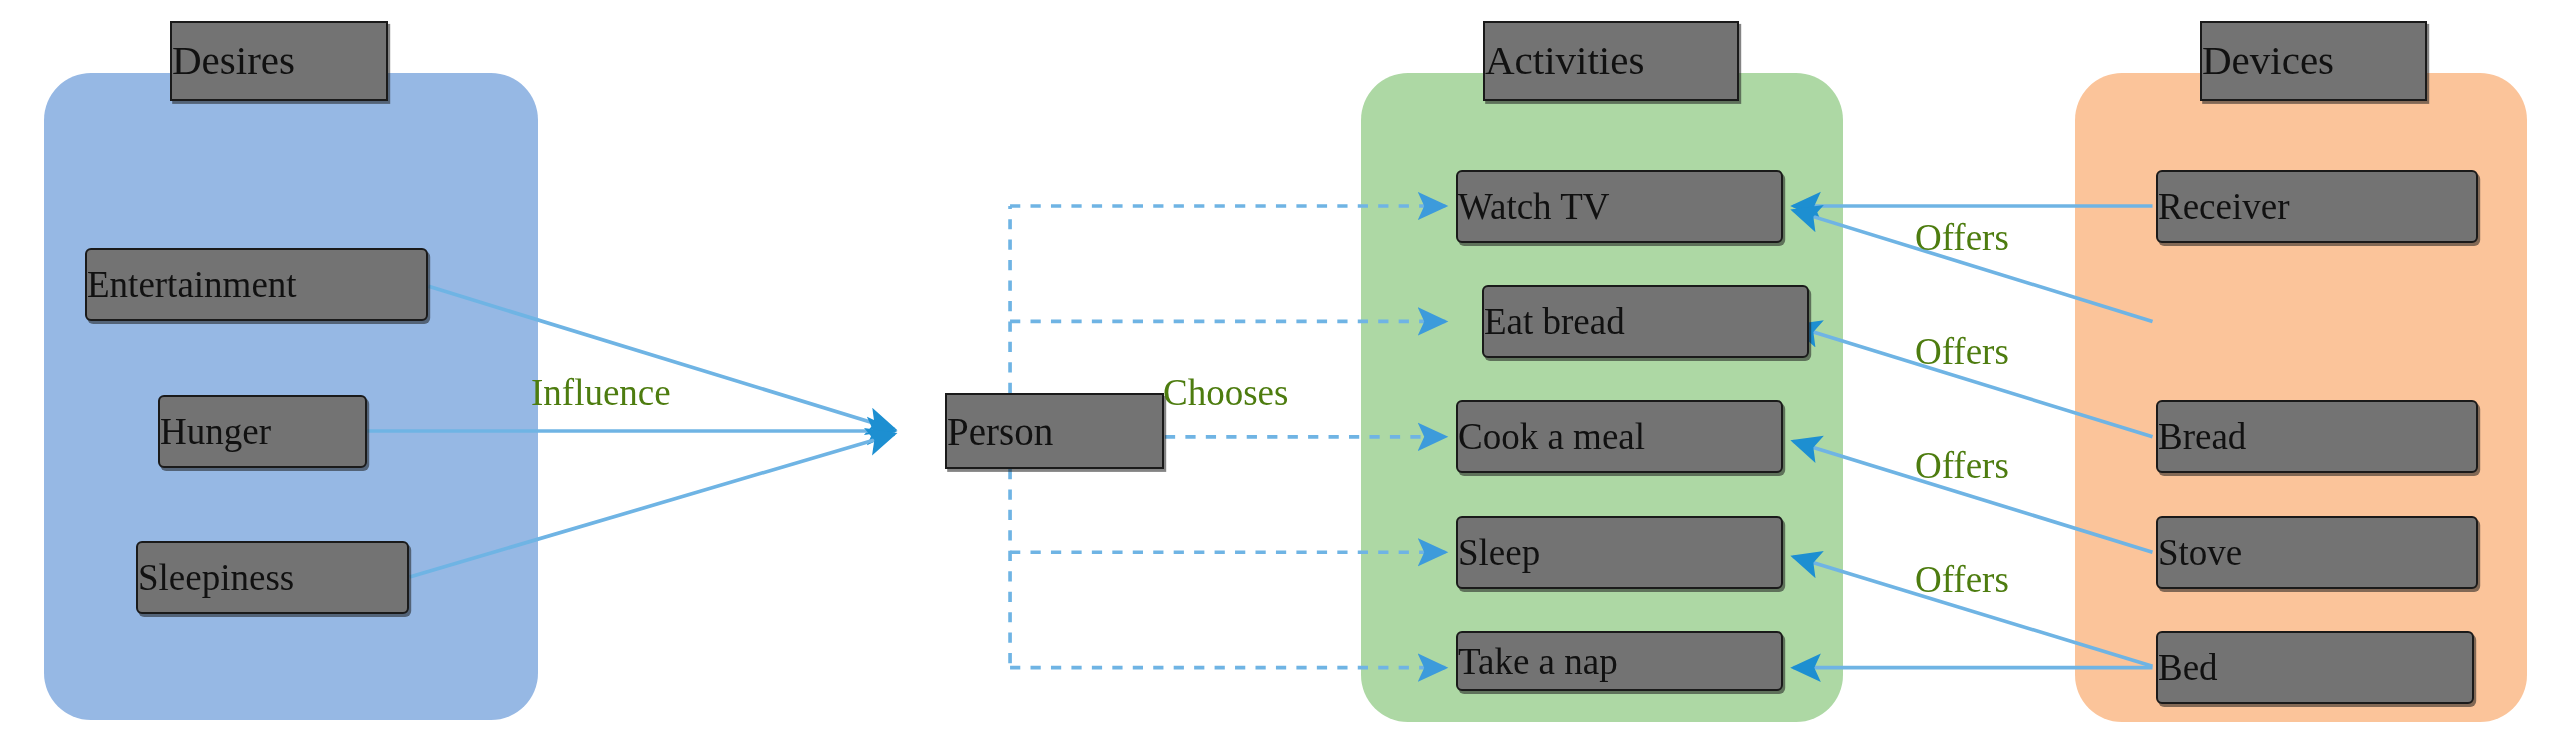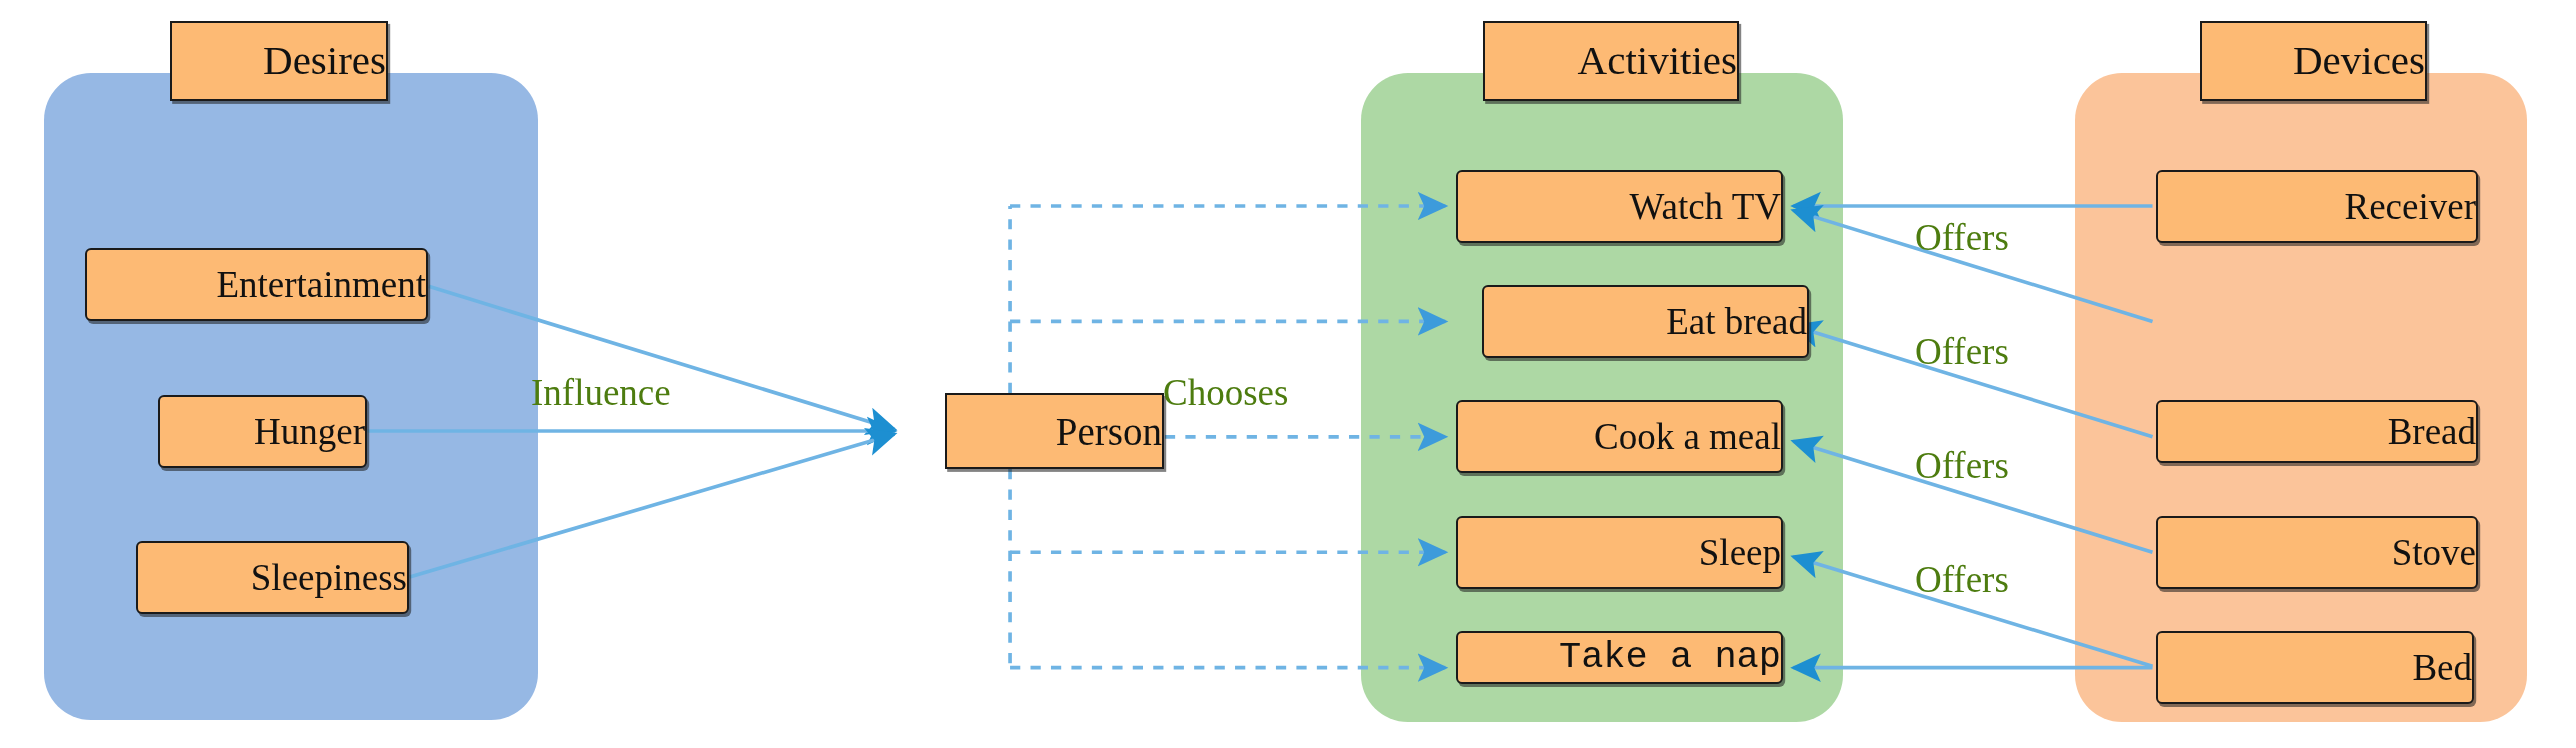--- a/index.html
+++ b/index.html
@@ -17,26 +17,26 @@
     position:absolute;
     border-radius:47px;
   }
   #panel-desires   { left:44px;   top:73px; width:494px; height:647px; background:#96B8E4; }
   #panel-activities{ left:1361px; top:73px; width:482px; height:649px; background:#ADD8A4; }
   #panel-devices   { left:2075px; top:73px; width:452px; height:649px; background:#FBC49A; }
 
   
   .nodebox{
     position:absolute;
-    background:#fdba74;
+    background:#737373;
     border:2.9px solid #1a1a1a;
     box-shadow:2.2px 2.9px 0 rgba(30,30,30,0.55);
     display:flex;
     align-items:center;
-    justify-content:flex-end;
+    justify-content:flex-start;
     box-sizing:border-box;
     color:#111111;
     line-height:1;
     white-space:nowrap;
     z-index:5;
   }
   .grouptitle{ font-size:41px; }
   .itembox   { font-size:37px;border-radius:6px; }
   .personbox { font-size:39px;margin-left:45px; }
 
@@ -51,26 +51,26 @@
   #node-sleepiness    { left:136px; top:541px;  width:273px; height:73px; }
 
   
   #node-person { left:900px; top:393px; width:219px; height:76px; }
 
   
   #node-watch-tv    { left:1456px; top:170px; width:327px; height:73px; }
   #node-eat-bread   { left:1456px; top:285px; width:327px; height:73px;margin-left:26px; }
   #node-cook-meal   { left:1456px; top:400px; width:327px; height:73px; }
   #node-sleep       { left:1456px; top:516px; width:327px; height:73px; }
-  #node-take-nap    { left:1456px; top:631px; width:327px; height:53px;font-family:Liberation Mono, monospace; }
+  #node-take-nap    { left:1456px; top:631px; width:327px; height:60px; }
 
   
   #node-receiver { left:2156px; top:170px; width:322px; height:73px; }
   #node-tv       { left:2156px; top:285px; width:322px; height:73px; }
-  #node-bread    { left:2156px; top:400px; width:322px; height:63px; }
+  #node-bread    { left:2156px; top:400px; width:322px; height:73px; }
   #node-stove    { left:2156px; top:516px; width:322px; height:73px; }
   #node-bed      { left:2156px; top:631px; width:318px; height:73px; }
 
   
   .edgelabel{
     position:absolute;
     font-size:37px;
     color:#4d7c0f;
     white-space:nowrap;
     z-index:6;

